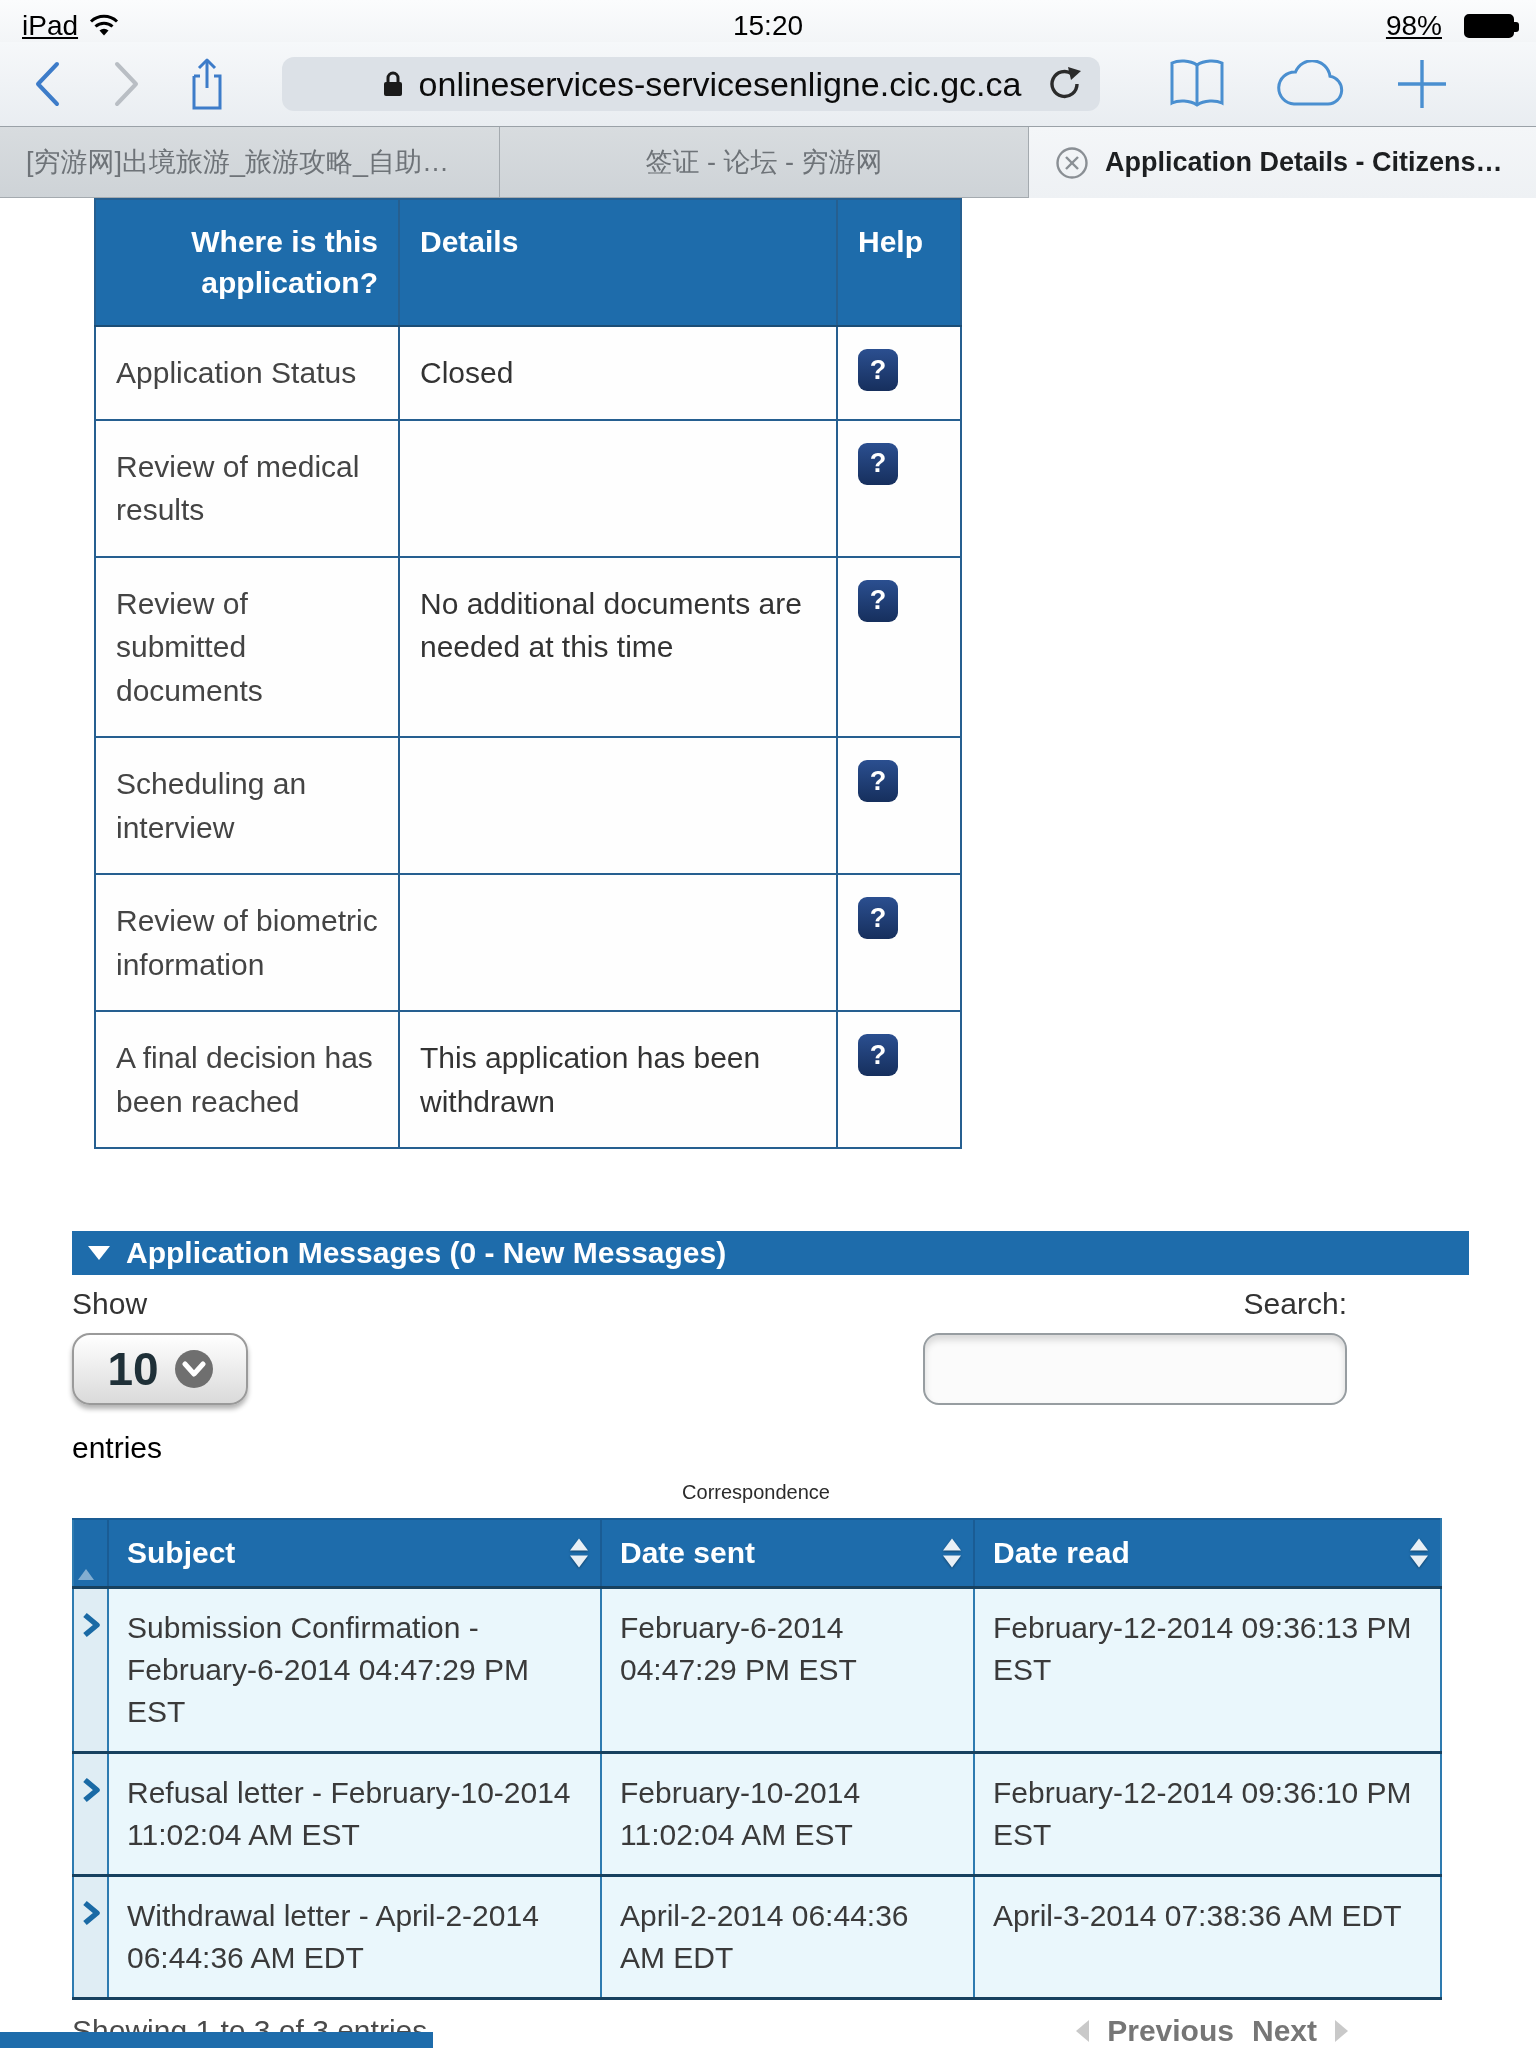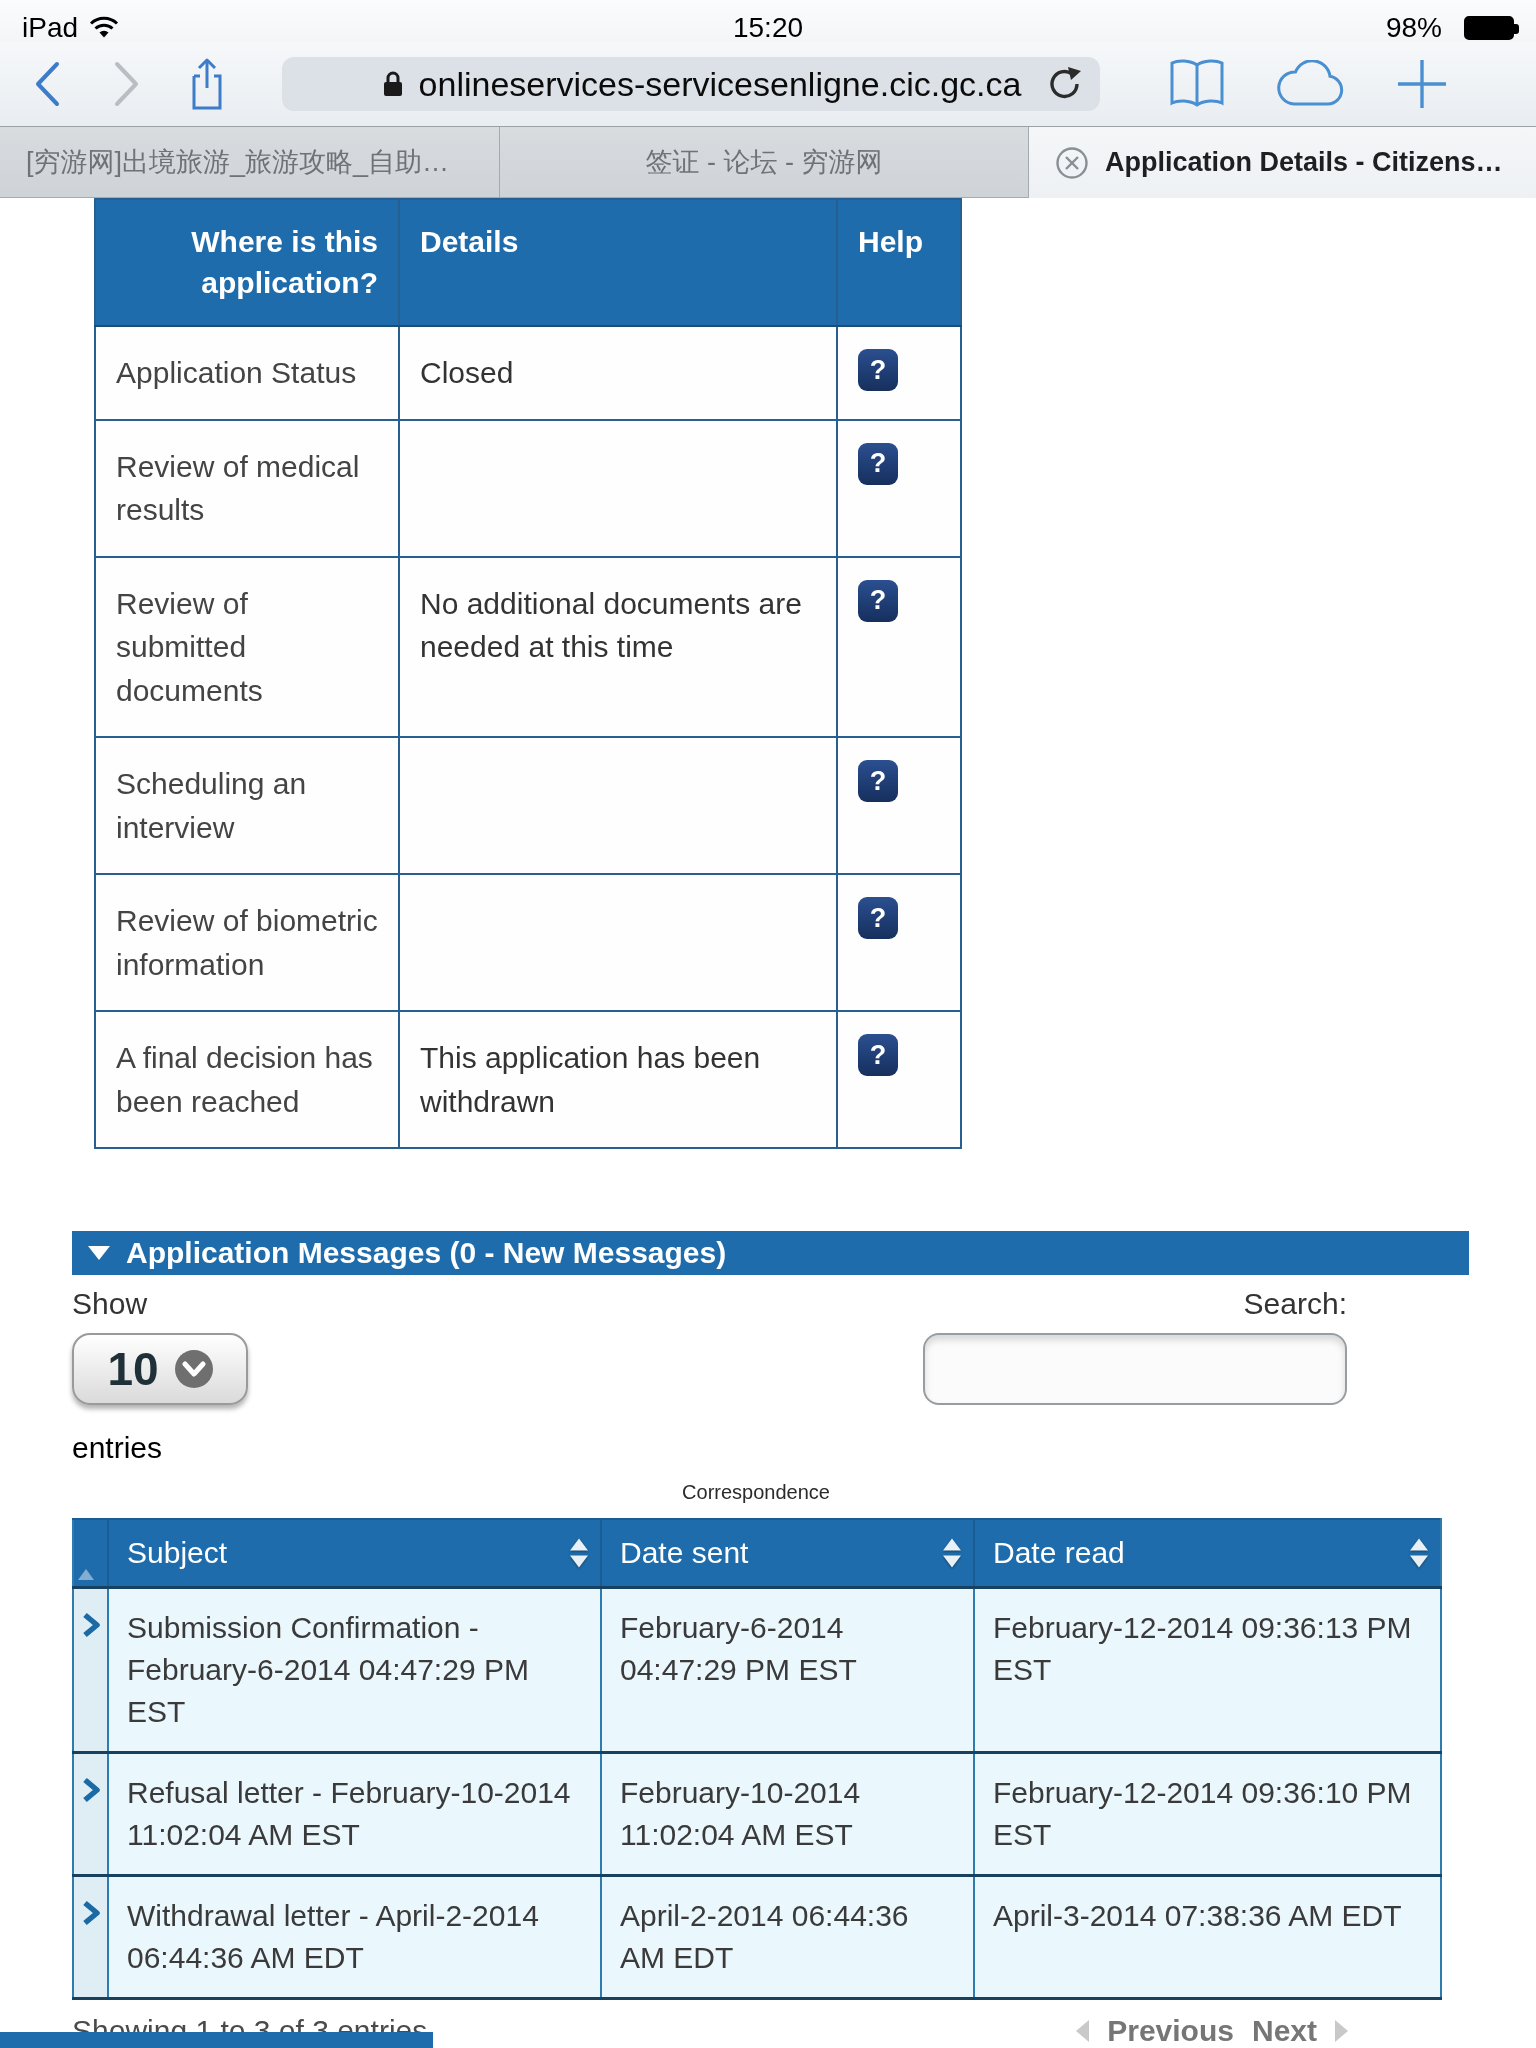--- a/index.html
+++ b/index.html
@@ -2,22 +2,22 @@
 <html><head>
 <meta charset="utf-8">
 <style>
   * { margin:0; padding:0; box-sizing:border-box; }
   html,body { background:#ffffff; }
   body { font-family:"Liberation Sans", sans-serif; }
   #screen { position:relative; width:1536px; height:2048px; background:#ffffff; overflow:hidden; }
 
   
   .status-bar { height:42px; background:linear-gradient(#fbfcfd,#f3f5f7);
-    display:flex; align-items:flex-start; justify-content:space-between;
-    padding:12px 22px; font-size:28px; color:#000; }
+    display:flex; align-items:flex-end; justify-content:space-between;
+    padding:0 22px; font-size:28px; color:#000;text-decoration:underline; }
   .status-left { display:flex; align-items:center; gap:10px; }
   .status-center { position:absolute; left:0; right:0; text-align:center; font-size:28px; }
   .status-right { display:flex; align-items:center; gap:22px; z-index:1; }
   .battery-shape { width:50px; height:24px; border:2px solid #000; border-radius:5px;
     background:#000; position:relative; }
   .battery-shape::after { content:""; position:absolute; right:-7px; top:6px; width:5px;
     height:10px; background:#000; border-radius:0 3px 3px 0; }
 
   
   .toolbar { height:84px; background:linear-gradient(#f6f8fa,#e9edf1);
@@ -81,21 +81,21 @@
     background:#fbfbfb; box-shadow:inset 0 5px 7px rgba(0,0,0,.14);
     font-size:32px; padding:0 18px; font-family:"Liberation Sans", sans-serif; }
   .entries-lbl { margin-top:26px; font-size:30px; color:#000000; }
   .corr-caption { margin-top:16px; width:1368px; text-align:center; font-size:20px; color:#2b2b2b; }
 
   
   table.corr-table { margin-top:14px; border-collapse:collapse; table-layout:fixed;
     width:1368px; font-size:30px; }
   .corr-table col.a { width:35px; } .corr-table col.s { width:493px; }
   .corr-table col.d1 { width:373px; } .corr-table col.d2 { width:467px; }
-  .corr-table th { background:#1e6cab; color:#fff; text-align:left; font-weight:normal;
+  .corr-table th { background:#1e6cab; color:#fff; text-align:left; font-weight:bold;
     padding:16px 18px; position:relative; border-left:2px solid #1a5c94;
     border-top:2px solid #1a5c94; border-bottom:3px solid #17415f;margin-top:6px; }
   .corr-table th.arrow-col { padding:16px 4px; }
   .sort-icons { position:absolute; right:12px; top:50%; transform:translateY(-50%);
     display:flex; flex-direction:column; gap:5px; }
   .tri-up-s { width:0; height:0; border-left:9px solid transparent;
     border-right:9px solid transparent; border-bottom:12px solid #e9f0f6;
     filter:drop-shadow(0 1px 1px rgba(0,0,0,.4)); }
   .tri-down-s { width:0; height:0; border-left:9px solid transparent;
     border-right:9px solid transparent; border-top:12px solid #e9f0f6;

